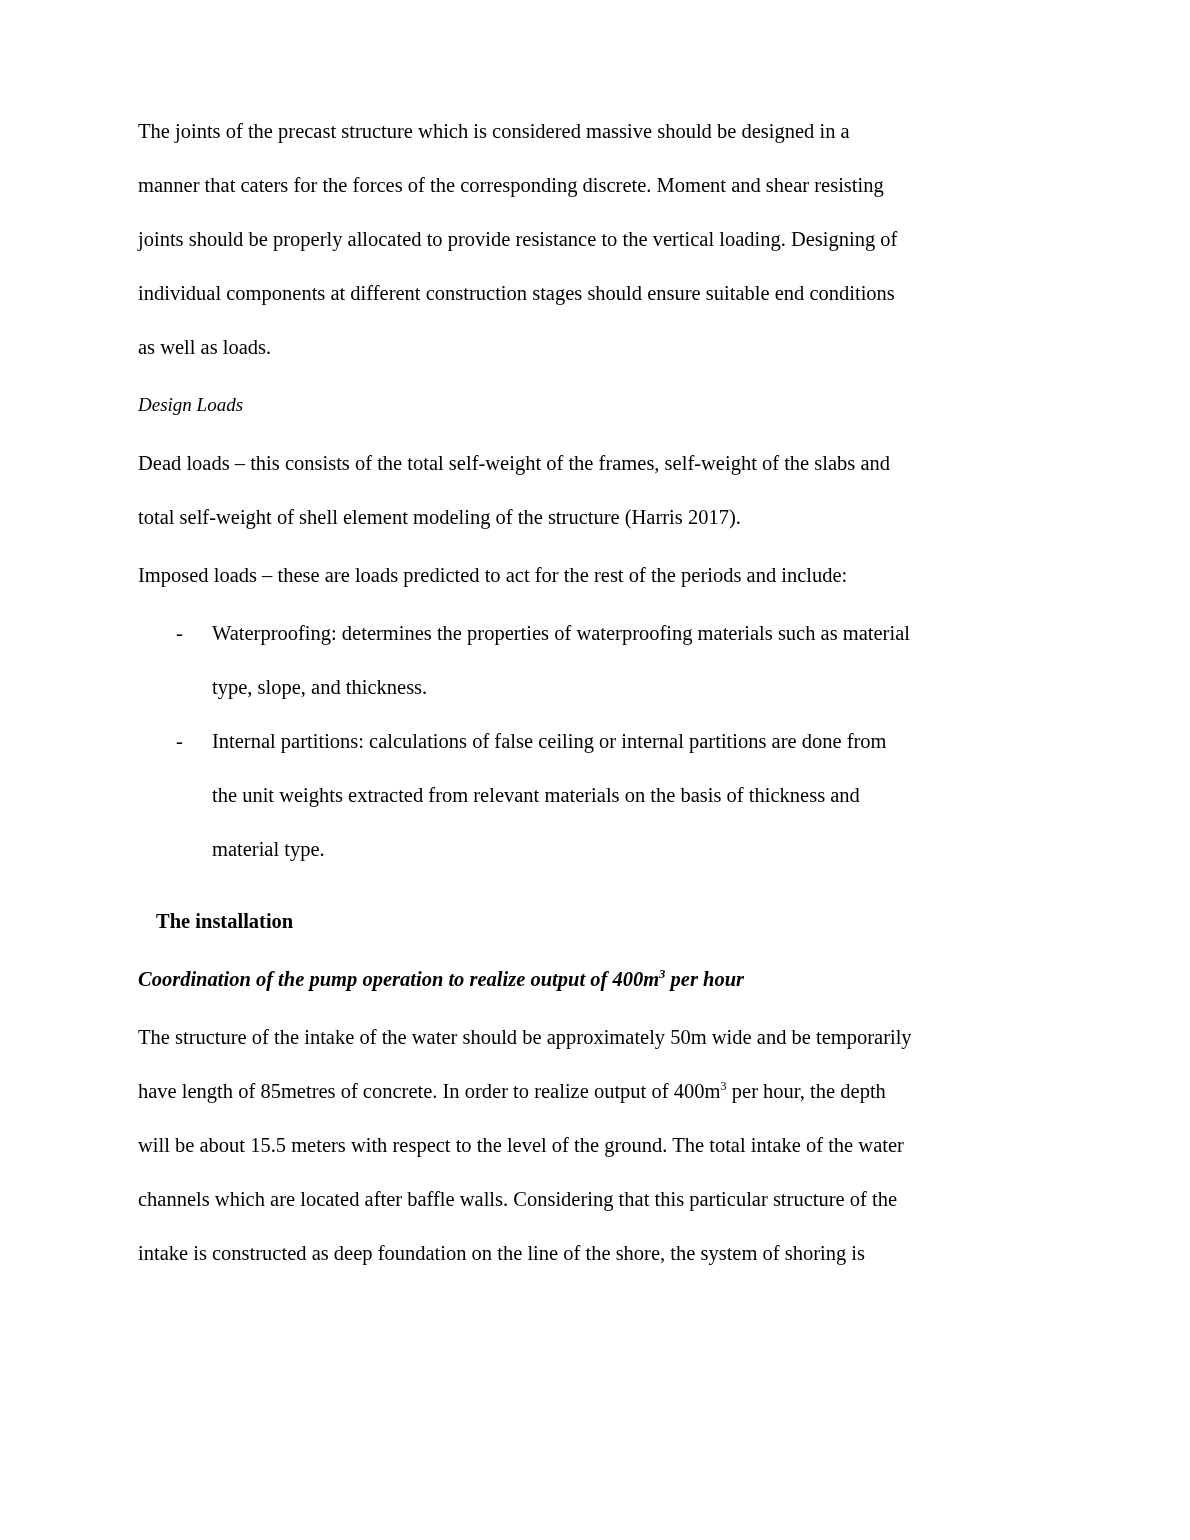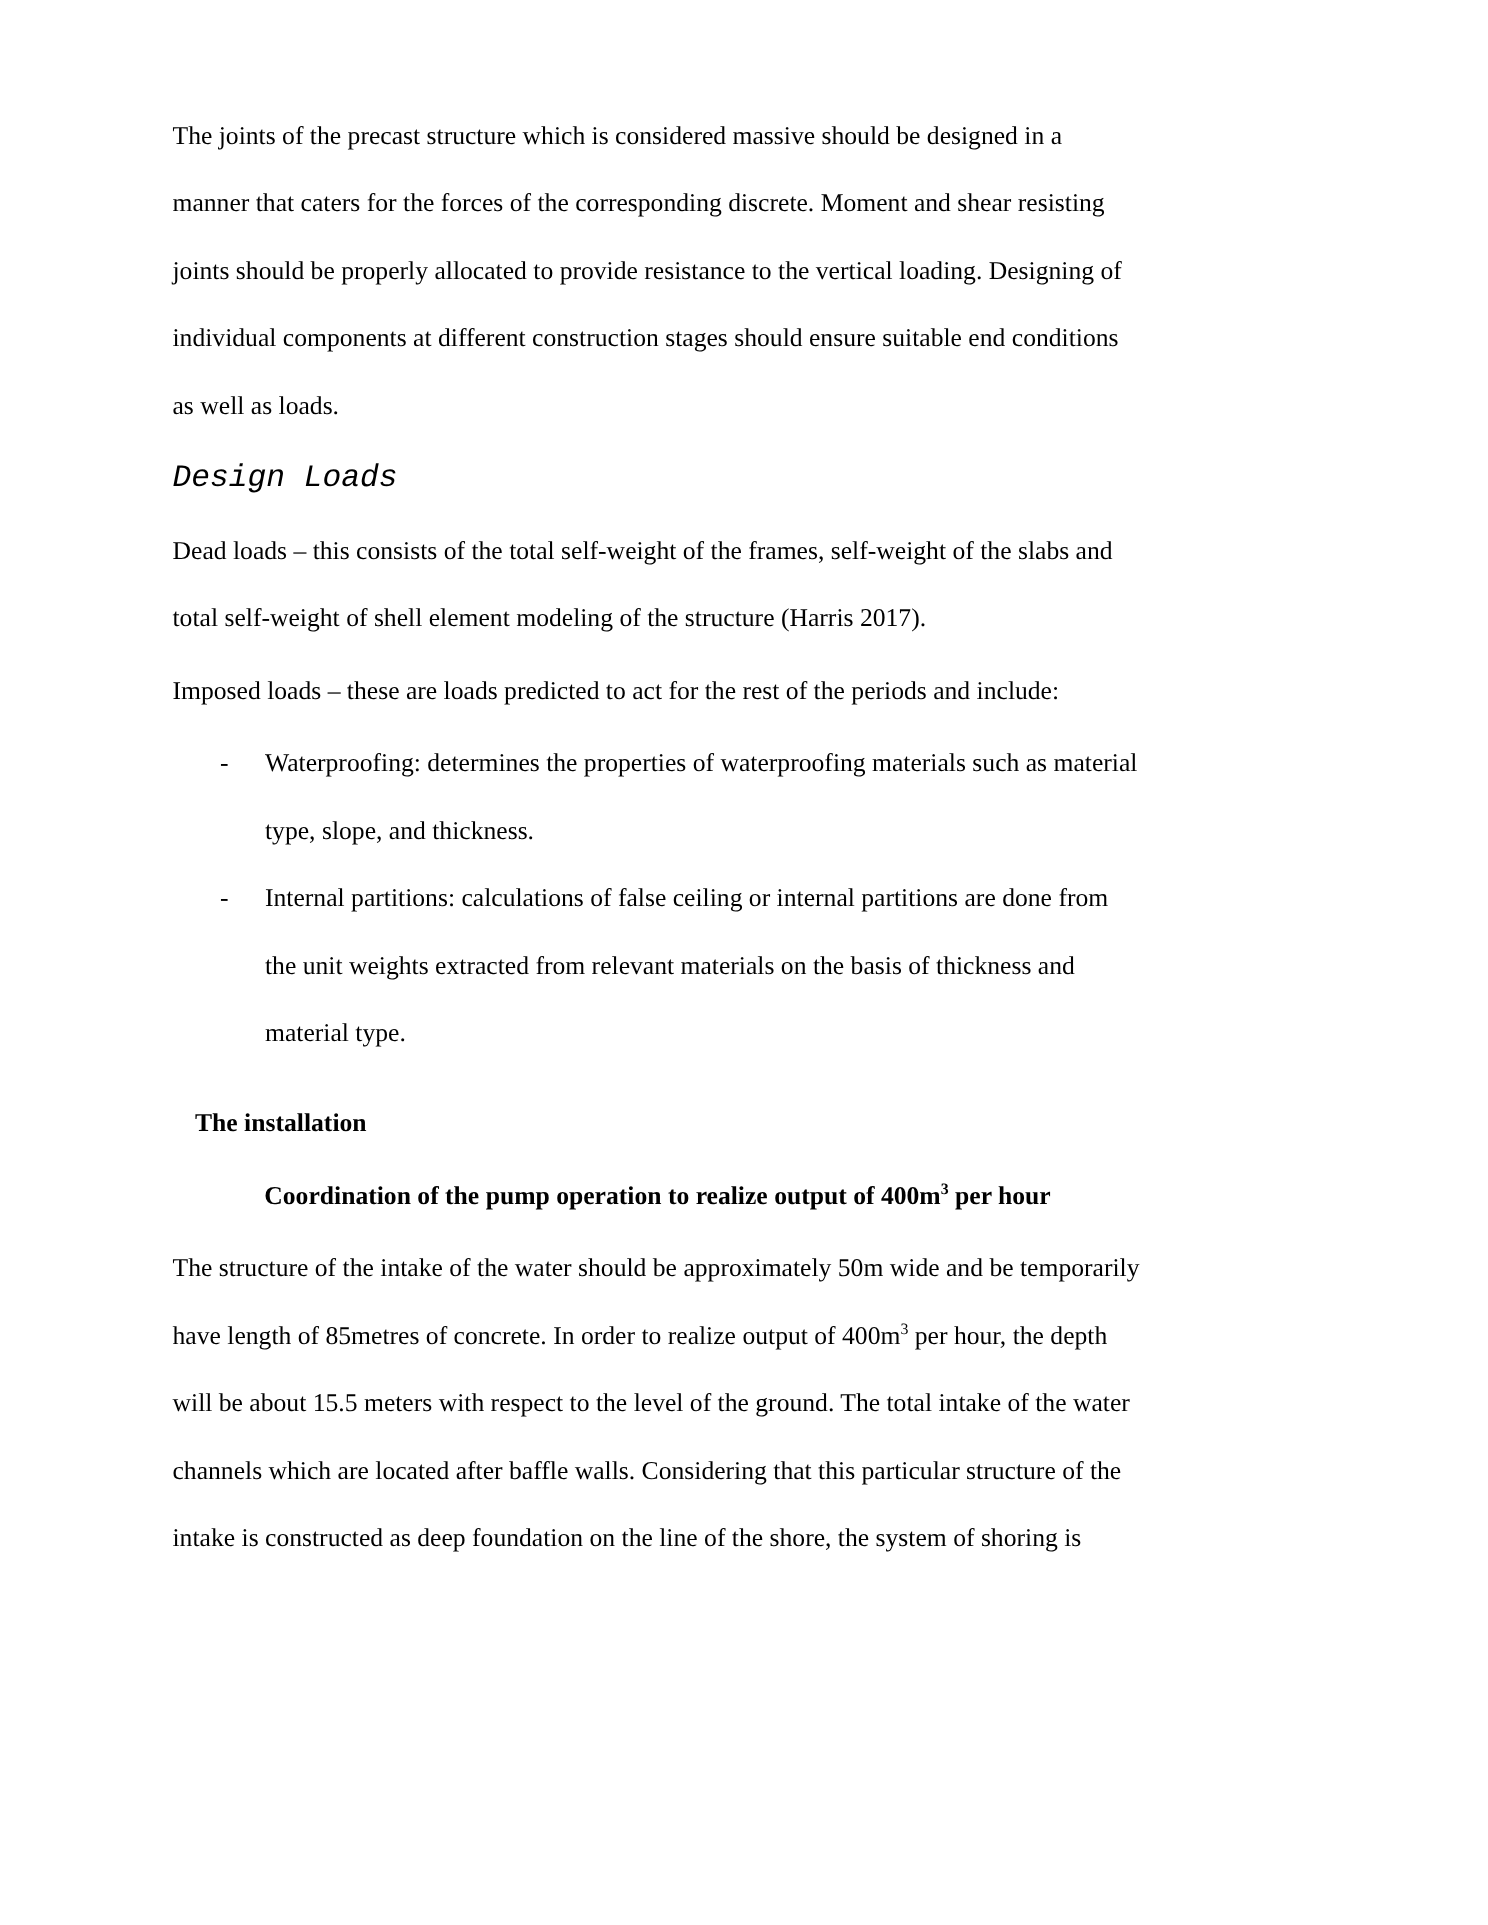--- a/index.html
+++ b/index.html
@@ -11,48 +11,47 @@
     width: 1190px;
     height: 1540px;
     font-family: "Liberation Serif", "DejaVu Serif", serif;
     color: #000000;
   }
   .page {
     position: relative;
     width: 1054px;
     height: 1540px;
     box-sizing: border-box;
-    padding: 82px 140px 0 138px;
+    padding: 104px 140px 0 138px;
     background: #ffffff;
   }
   .para {
     font-size: 20.5px;
     line-height: 54px;
     text-align: left;
     margin: 0 0 8px 0;
   }
   .heading-italic {
-    font-size: 25px;
+    font-size: 19px;
     line-height: 54px;
     font-style: italic;
     margin: 0;
-    font-family: Liberation Mono, monospace;
   }
   .heading-bold {
     font-size: 20.5px;
     line-height: 54px;
     font-weight: bold;
     margin: 18px;
   }
   .heading-bold-italic {
     font-size: 20.5px;
     line-height: 54px;
     font-weight: bold;
+    font-style: italic;
     margin: 0;
-    text-align: center;
   }
   ul.dash-list {
     list-style: none;
     margin: 0;
     padding: 0;
   }
   ul.dash-list li {
     position: relative;
     font-size: 20.5px;
     line-height: 54px;

